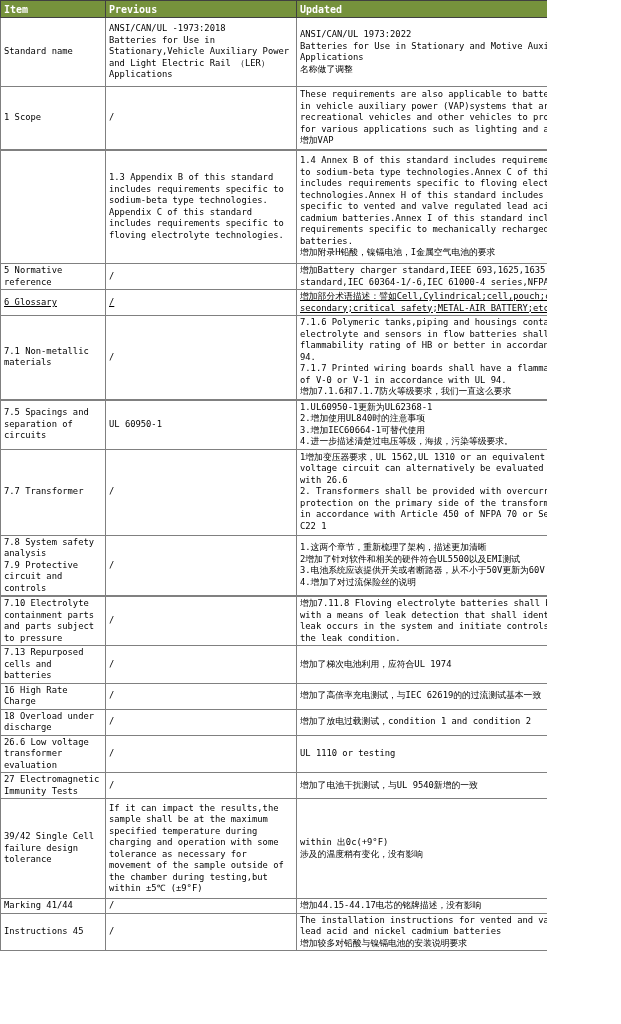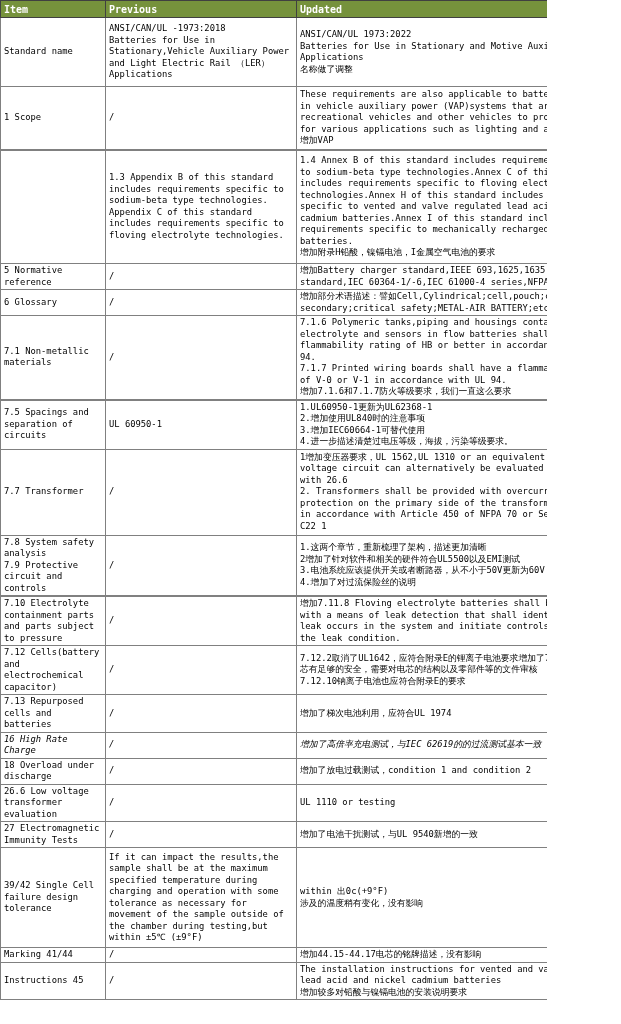--- a/index.html
+++ b/index.html
@@ -82,21 +82,21 @@
 includes requirements specific to
 floving electrolyte technologies.</td>
           <td>1.4 Annex B of this standard includes requirements specific to sodium-beta type technologies.Annex C of this standard includes requirements specific to floving electrolyte technologies.Annex H of this standard includes requirements specific to vented and valve regulated lead acid and nickel cadmium batteries.Annex I of this standard includes requirements specific to mechanically recharged metal-air batteries.
 增加附录H铅酸，镍镉电池，I金属空气电池的要求</td>
         </tr>
         <tr style="height: 25px; margin-top: 40px;">
           <td>5 Normative reference</td>
           <td>/</td>
           <td>增加Battery charger standard,IEEE 693,1625,1635,1725 standard,IEC 60364-1/-6,IEC 61000-4 series,NFPA2,68,69,etc</td>
         </tr>
-        <tr style="height: 25px;">
+        <tr style="height: 25px; text-decoration: underline;">
           <td>6 Glossary</td>
           <td>/</td>
           <td>增加部分术语描述：譬如Cell,Cylindrical;cell,pouch;cell secondary;critical safety;METAL-AIR BATTERY;etc</td>
         </tr>
         <tr class="thick-bottom" style="height: 80px;">
           <td>7.1 Non-metallic materials</td>
           <td>/</td>
           <td>7.1.6 Polymeric tanks,piping and housings containing only electrolyte and sensors in flow batteries shall have a flammability rating of HB or better in accordance with UL 94.
 7.1.7 Printed wiring boards shall have a flammability rating of V-0 or V-1 in accordance with UL 94.
 增加7.1.6和7.1.7防火等级要求，我们一直这么要求</td>
@@ -122,32 +122,26 @@
           <td>1.这两个章节，重新梳理了架构，描述更加清晰
 2增加了针对软件和相关的硬件符合UL5500以及EMI测试
 3.电池系统应该提供开关或者断路器，从不小于50V更新为60V
 4.增加了对过流保险丝的说明</td>
         </tr>
         <tr style="height: 47px;">
           <td>7.10 Electrolyte containment parts and parts subject to pressure</td>
           <td>/</td>
           <td>增加7.11.8 Floving electrolyte batteries shall be provided with a means of leak detection that shall identify when a leak occurs in the system and initiate controls to mitigate the leak condition.</td>
         </tr>
-        <tr style="height: 39px;">
-          <td>7.12 Cells(battery and electrochemical capacitor)</td>
-          <td>/</td>
-          <td>7.12.2取消了UL1642，应符合附录E的锂离子电池要求增加了7.12.3，确保电芯有足够的安全，需要对电芯的结构以及零部件等的文件审核
-7.12.10钠离子电池也应符合附录E的要求</td>
-        </tr>
         <tr style="height: 21px;">
           <td>7.13 Repurposed cells and batteries</td>
           <td>/</td>
           <td>增加了梯次电池利用，应符合UL 1974</td>
         </tr>
-        <tr style="height: 14px; font-style: italic;">
+        <tr style="height: 14px;">
           <td>16 High Rate Charge</td>
           <td>/</td>
           <td>增加了高倍率充电测试，与IEC 62619的的过流测试基本一致</td>
         </tr>
         <tr style="height: 22px;">
           <td>18 Overload under discharge</td>
           <td>/</td>
           <td>增加了放电过载测试，condition 1 and condition 2</td>
         </tr>
         <tr style="height: 32px;">

